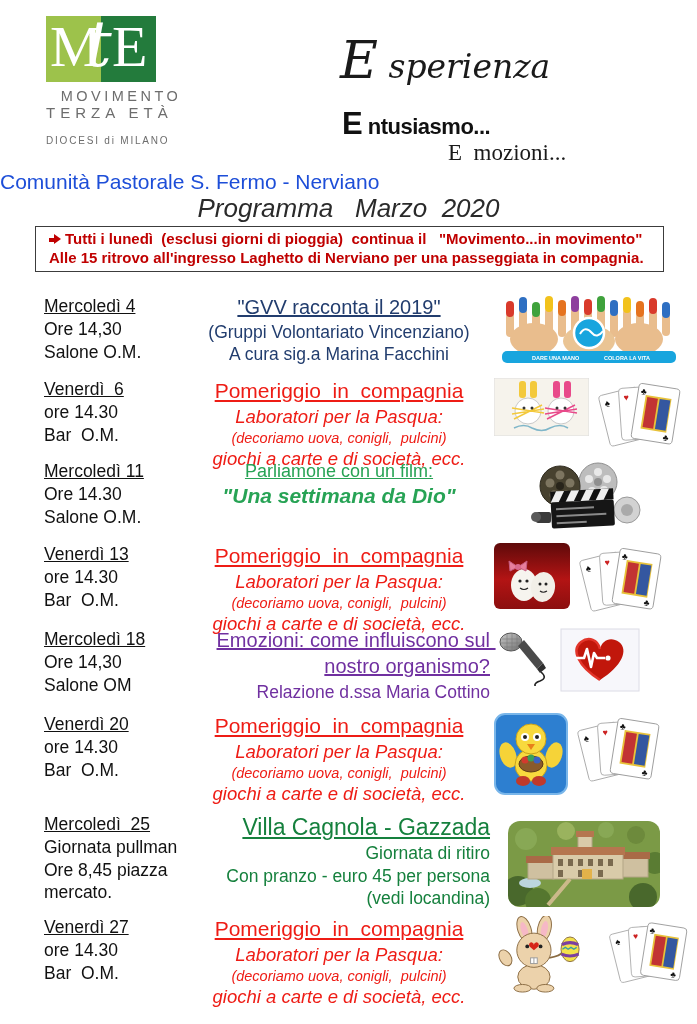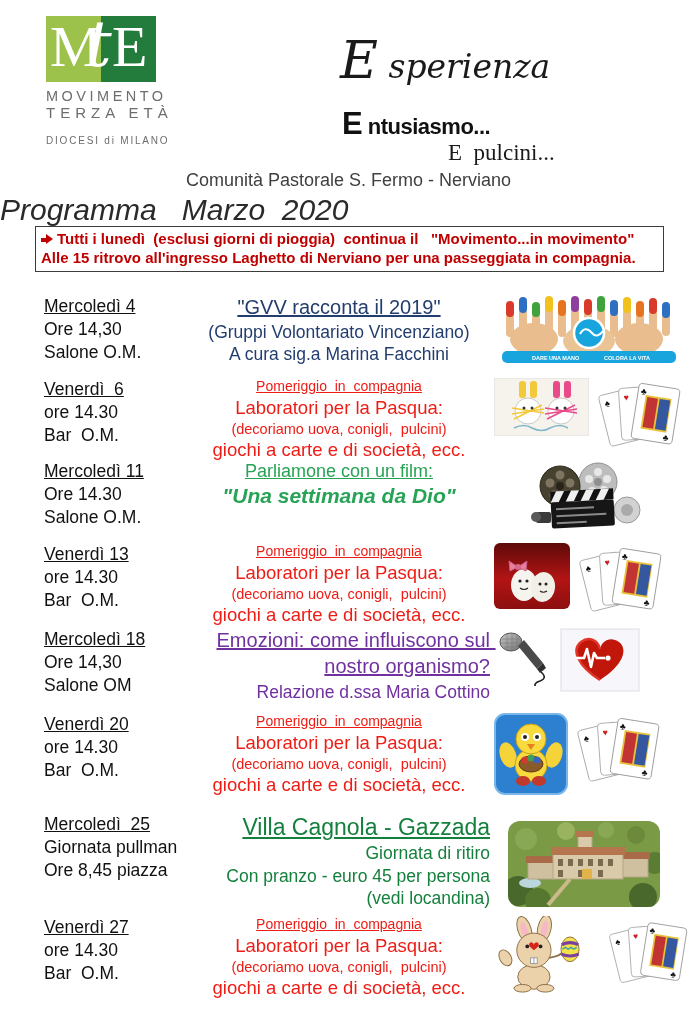--- a/index.html
+++ b/index.html
@@ -8,66 +8,66 @@
   p{margin:0;}
 
   
   .logo{position:absolute;left:46px;top:16px;width:150px;}
   .logo-mark{position:relative;width:110px;height:66px;}
   .logo-sq-l{position:absolute;left:0;top:0;width:55px;height:66px;background:#9dc24b;}
   .logo-sq-r{position:absolute;left:55px;top:0;width:55px;height:66px;background:#237b3c;}
   .logo-m{position:absolute;left:4px;top:-2px;font-family:"Liberation Serif",serif;font-size:58px;line-height:66px;color:#fff;}
   .logo-e{position:absolute;left:66px;top:-2px;font-family:"Liberation Serif",serif;font-size:58px;line-height:66px;color:#fff;}
   .logo-t{position:absolute;left:40px;top:-8px;font-family:"DejaVu Serif",serif;font-style:italic;font-size:64px;line-height:72px;color:#fff;}
-  .logo-line1{margin-top:6px;font-size:14.5px;letter-spacing:3.5px;color:#6d6d6d;}
+  .logo-line1{margin-top:6px;font-size:14.5px;letter-spacing:3.5px;color:#6d6d6d;text-align:center;}
   .logo-line2{font-size:15px;letter-spacing:5px;color:#6d6d6d;}
   .logo-line3{margin-top:14px;font-size:10px;letter-spacing:1.8px;color:#6d6d6d;}
 
   
   .motto-esperienza{position:absolute;left:340px;top:30px;font-family:"DejaVu Serif",serif;
       font-style:italic;font-size:33px;color:#1a1a1a;white-space:pre-wrap;}
   .motto-esperienza::first-letter{font-size:52px;}
   .motto-entusiasmo{position:absolute;left:342px;top:106px;font-weight:bold;font-size:22px;
       letter-spacing:-0.5px;color:#111;white-space:pre-wrap;}
   .motto-entusiasmo::first-letter{font-size:31px;}
   .motto-emozioni{position:absolute;left:448px;top:140px;font-family:"Liberation Serif",serif;
       font-size:23px;color:#1a1a1a;white-space:pre-wrap;}
 
   
-  .community{position:absolute;left:0;top:170px;width:100%;text-align:center;
-      font-size:18px;color:#404040;white-space:pre-wrap;}
-  .program{position:absolute;left:0;top:193px;width:100%;text-align:left;font-style:italic;
-      font-size:30px;color:#2a2a2a;white-space:pre-wrap;}
+  .community{position:absolute;left:0;top:170px;width:100%;
+      font-size:21px;color:#1d4ed8;white-space:pre-wrap;}
+  .program{position:absolute;left:0;top:193px;width:100%;text-align:center;font-style:italic;
+      font-size:26px;color:#2a2a2a;white-space:pre-wrap;}
 
   
   .notice{position:absolute;left:35px;top:226px;width:617px;border:1px solid #3c3c3c;
       background:#fff;padding:3px 5px;font-weight:bold;font-size:15px;line-height:1.26;}
   .notice p{white-space:pre-wrap;}
-  .notice-red{color:#c00000;}
+  .notice-red{color:#c00000;margin-left:8px;}
   .notice-green{color:#1e5c31;}
   .arrow{display:inline-block;width:13px;height:11px;position:relative;margin-right:3px;vertical-align:-1px;}
   .arrow::before{content:"";position:absolute;left:0;top:3.5px;width:5px;height:4px;background:#c00000;}
   .arrow::after{content:"";position:absolute;left:5px;top:0;width:0;height:0;
       border:5.5px solid transparent;border-left:7px solid #c00000;}
 
   
   .event{position:absolute;left:0;width:100%;}
   .evleft{position:absolute;left:44px;top:0;width:150px;font-size:17.5px;line-height:1.3;}
   .evleft .date{text-decoration:underline;white-space:pre-wrap;}
   .evleft .meta{white-space:pre-wrap;}
   .evcenter{position:absolute;left:188px;top:0;width:302px;text-align:center;line-height:1.28;}
   .evcenter p{white-space:pre-wrap;}
   .evright{position:absolute;left:494px;top:0;width:200px;display:flex;gap:8px;align-items:flex-start;}
 
   .t-blue{color:#223d6e;}
   .t-blue .title{font-size:20px;text-decoration:underline;}
   .t-blue .l{font-size:17.5px;}
   .t-red{color:#ee1c15;}
-  .t-red .title{font-size:14px;text-decoration:underline;}
-  .t-red .l{font-size:18.5px;}
+  .t-red .title{font-size:21px;text-decoration:underline;}
+  .t-red .l{font-size:18.5px;font-style:italic;}
   .t-red .l-small{font-size:14.5px;}
   .t-green{color:#27a355;}
   .t-green .title{font-size:18px;text-decoration:underline;}
   .t-green .l{font-size:21px;font-weight:bold;font-style:italic;}
   .t-purple{color:#7030a0;text-align:right;}
   .t-purple .title{font-size:20px;text-decoration:underline;}
   .t-purple .l{font-size:17.5px;margin-top:2px;}
   .t-teal{color:#15803d;text-align:right;}
   .t-teal .title{font-size:23px;text-decoration:underline;}
   .t-teal .l{font-size:17.5px;}
@@ -85,21 +85,21 @@
       <span class="logo-e">E</span>
       <span class="logo-t">t</span>
     </div>
     <p class="logo-line1">MOVIMENTO</p>
     <p class="logo-line2">TERZA ETÀ</p>
     <p class="logo-line3">DIOCESI di MILANO</p>
   </div>
 
   <p class="motto-esperienza">E sperienza</p>
   <p class="motto-entusiasmo">E ntusiasmo...</p>
-  <p class="motto-emozioni">E  pulcini...</p>
+  <p class="motto-emozioni">E  mozioni...</p>
 
   <p class="community">Comunità Pastorale S. Fermo - Nerviano</p>
   <p class="program">Programma   Marzo  2020</p>
 
   <div class="notice">
     <p class="notice-red"><span class="arrow"></span><span>Tutti i lunedì  (esclusi giorni di pioggia)  continua il   "Movimento...in movimento"</span></p>
     <p class="notice-red"><span>Alle 15 ritrovo all'ingresso Laghetto di Nerviano per una passeggiata in compagnia.</span></p>
   </div>
 
   <section class="event" style="top:295px">
@@ -351,20 +351,21 @@
           <use href="#cards-sym"></use>
         </svg>
     </div>
   </section>
 
   <section class="event" style="top:813px">
     <div class="evleft">
       <p class="date">Mercoledì  25</p>
       <p class="meta">Giornata pullman</p>
       <p class="meta">Ore 8,45 piazza</p>
+      <p class="meta">mercato.</p>
     </div>
     <div class="evcenter t-teal">
       <p class="title">Villa Cagnola - Gazzada</p>
       <p class="l">Giornata di ritiro</p>
       <p class="l">Con pranzo - euro 45 per persona</p>
       <p class="l">(vedi locandina)</p>
     </div>
     <div class="evright" style="left:508px;top:8px">
       <svg viewBox="0 0 152 86" width="152" height="86">
         <defs>

